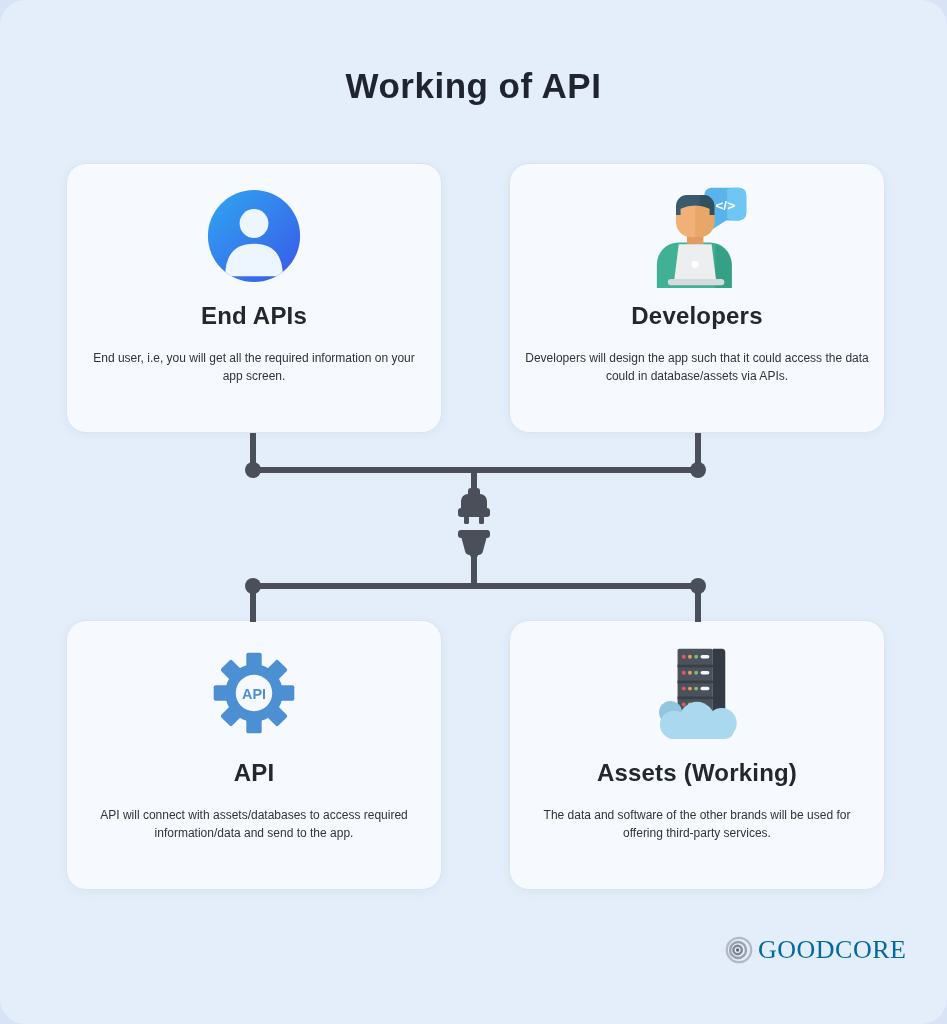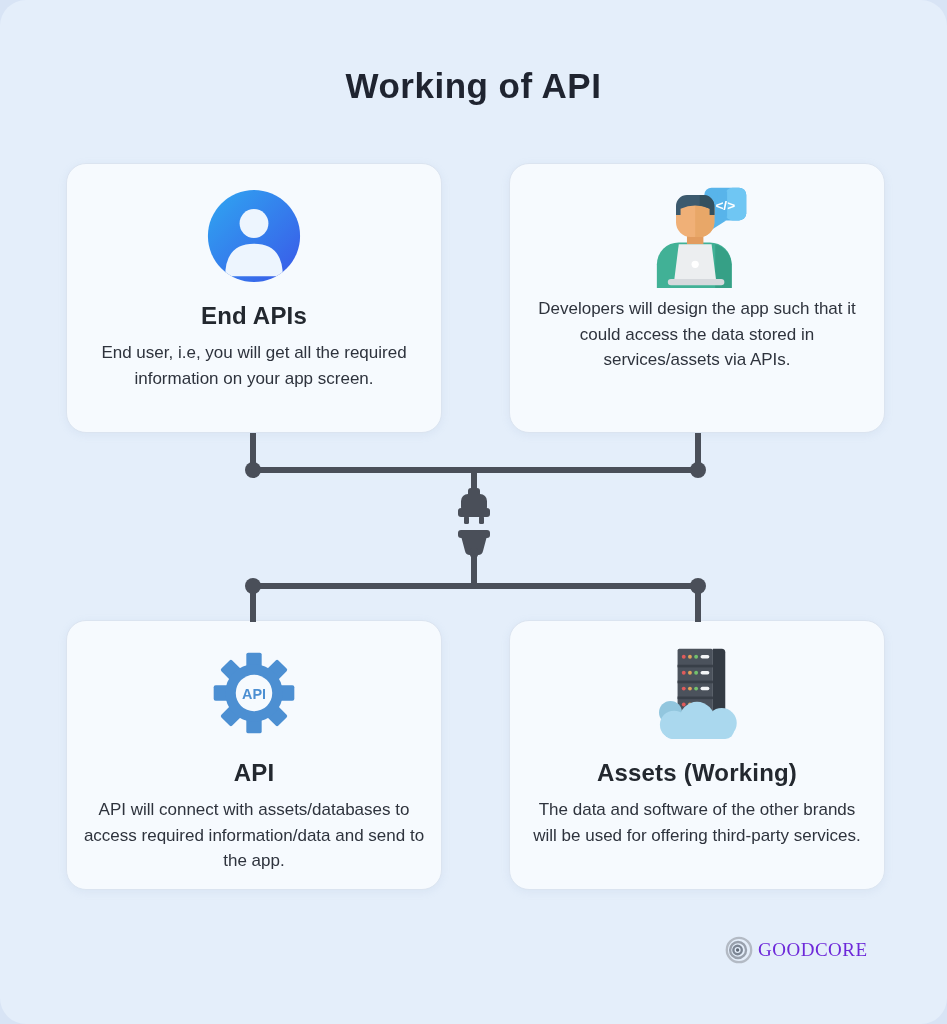--- a/index.html
+++ b/index.html
@@ -46,44 +46,44 @@
     justify-content:center;
   }
   .card h2{
     margin:16px 0 0 0;
     font-size:24px;
     font-weight:800;
     color:#23282f;
     letter-spacing:.2px;
   }
   .card p{
-    margin:10px auto 0 auto;
+    margin:19px auto 0 auto;
     width:344px;
-    font-size:17px;
+    font-size:12px;
     line-height:1.5;
     color:#2e333d;
   }
   .connector-svg{
     position:absolute;
     left:0;top:430px;
     width:947px;height:196px;
   }
   .footer-logo{
     position:absolute;
     left:724px;top:930px;
     width:200px;height:40px;
     display:flex;
     align-items:center;
   }
   .logo-mark{width:30px;height:30px;margin-right:4px;}
   .logo-text{
     font-family:"Liberation Serif","DejaVu Serif",serif;
-    font-size:19px;
+    font-size:26px;
     letter-spacing:.5px;
-    color:#6d28d9;
+    color:#0369a1;
     font-weight:400;
   }
 </style>
 </head>
 <body>
 
 <div class="canvas">
 
   <div class="page-title">Working of API</div>
 
@@ -131,21 +131,22 @@
         <path d="M58,12 h5 a16,16 0 0 1 16,16 v14 a16,16 0 0 1 -16,16 h-5 z" fill="#e8a768"></path>
 
         <path d="M37,34 v-10 a12,12 0 0 1 12,-12 h18 a12,12 0 0 1 12,12 v10 h-5 v-7 q-16,-7 -32,0 v7 z" fill="#3c5a6e"></path>
         <path d="M63,12 h4 a12,12 0 0 1 12,12 v10 h-5 v-7 q-5,-2.5 -11,-3.5 z" fill="#33505f"></path>
 
         <path d="M40,66 h36 l5,40 h-46 z" fill="#eceef0"></path>
         <circle cx="58" cy="88" r="4" fill="#ffffff"></circle>
         <rect x="28" y="104" width="62" height="7" rx="3.5" fill="#d6d9dd"></rect>
       </svg>
     </div>
-    <p>Developers will design the app such that it could access the data stored in services/assets via APIs.</p>
+    <h2>Developers</h2>
+    <p>Developers will design the app such that it could access the data could in database/assets via APIs.</p>
   </div>
 
   <div class="card c3">
     <div class="icon-wrap">
       <svg width="96" height="96" viewBox="0 0 100 100" aria-hidden="true">
         <g fill="#4c8fd2">
           <rect x="42" y="8" width="16" height="16" rx="2"></rect>
           <rect x="42" y="76" width="16" height="16" rx="2"></rect>
           <rect x="8" y="42" width="16" height="16" rx="2"></rect>
           <rect x="76" y="42" width="16" height="16" rx="2"></rect>

